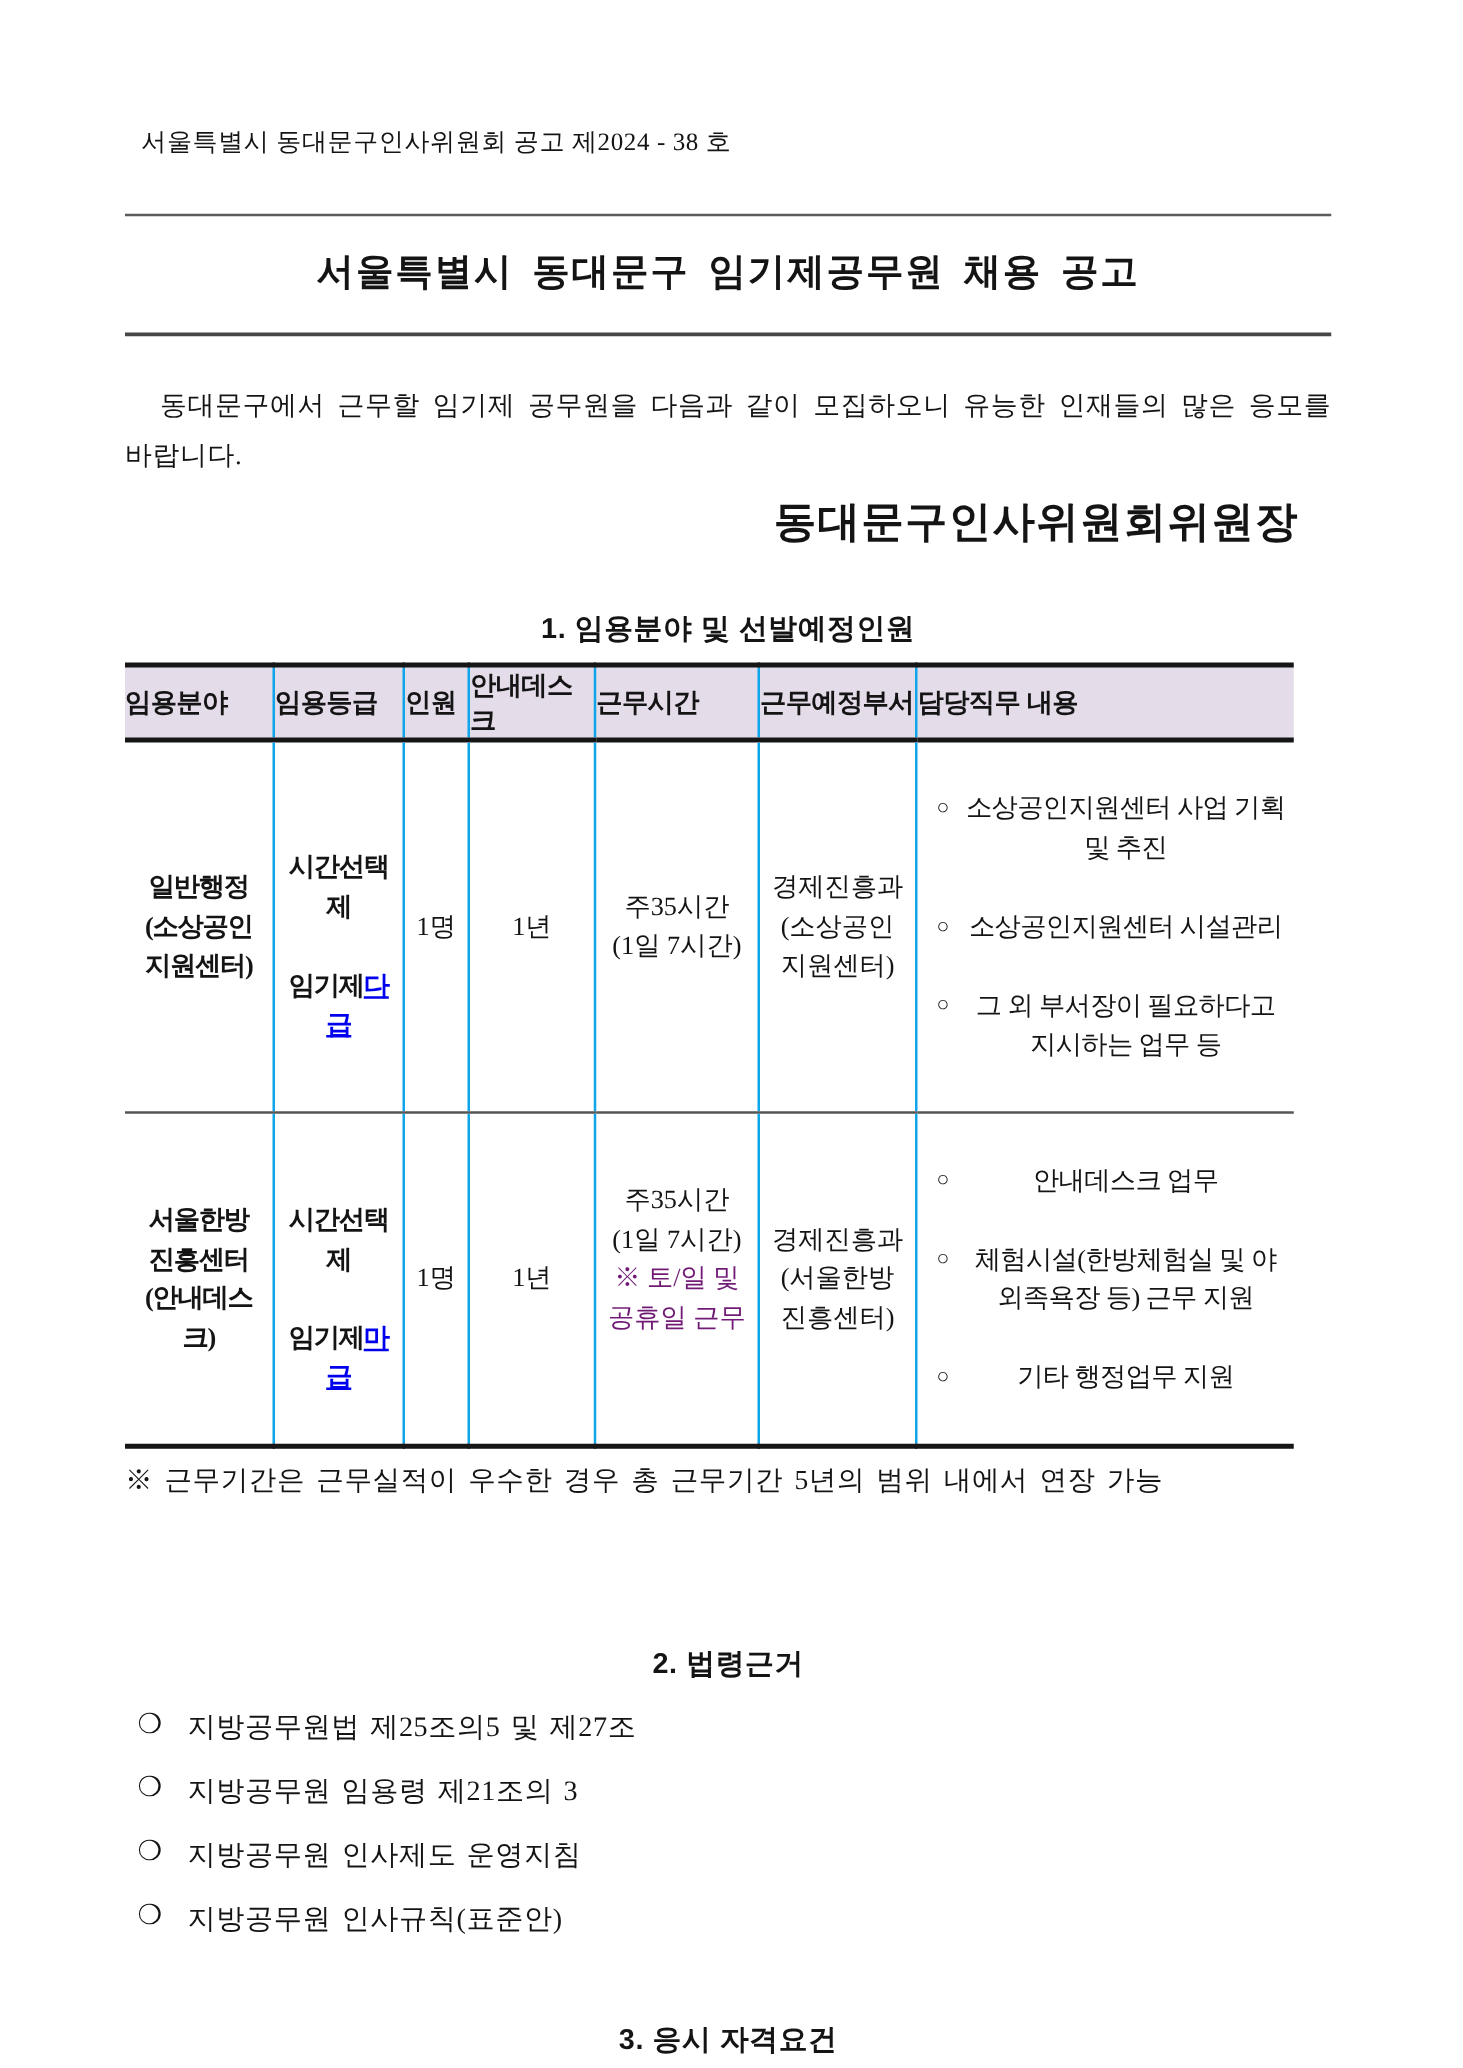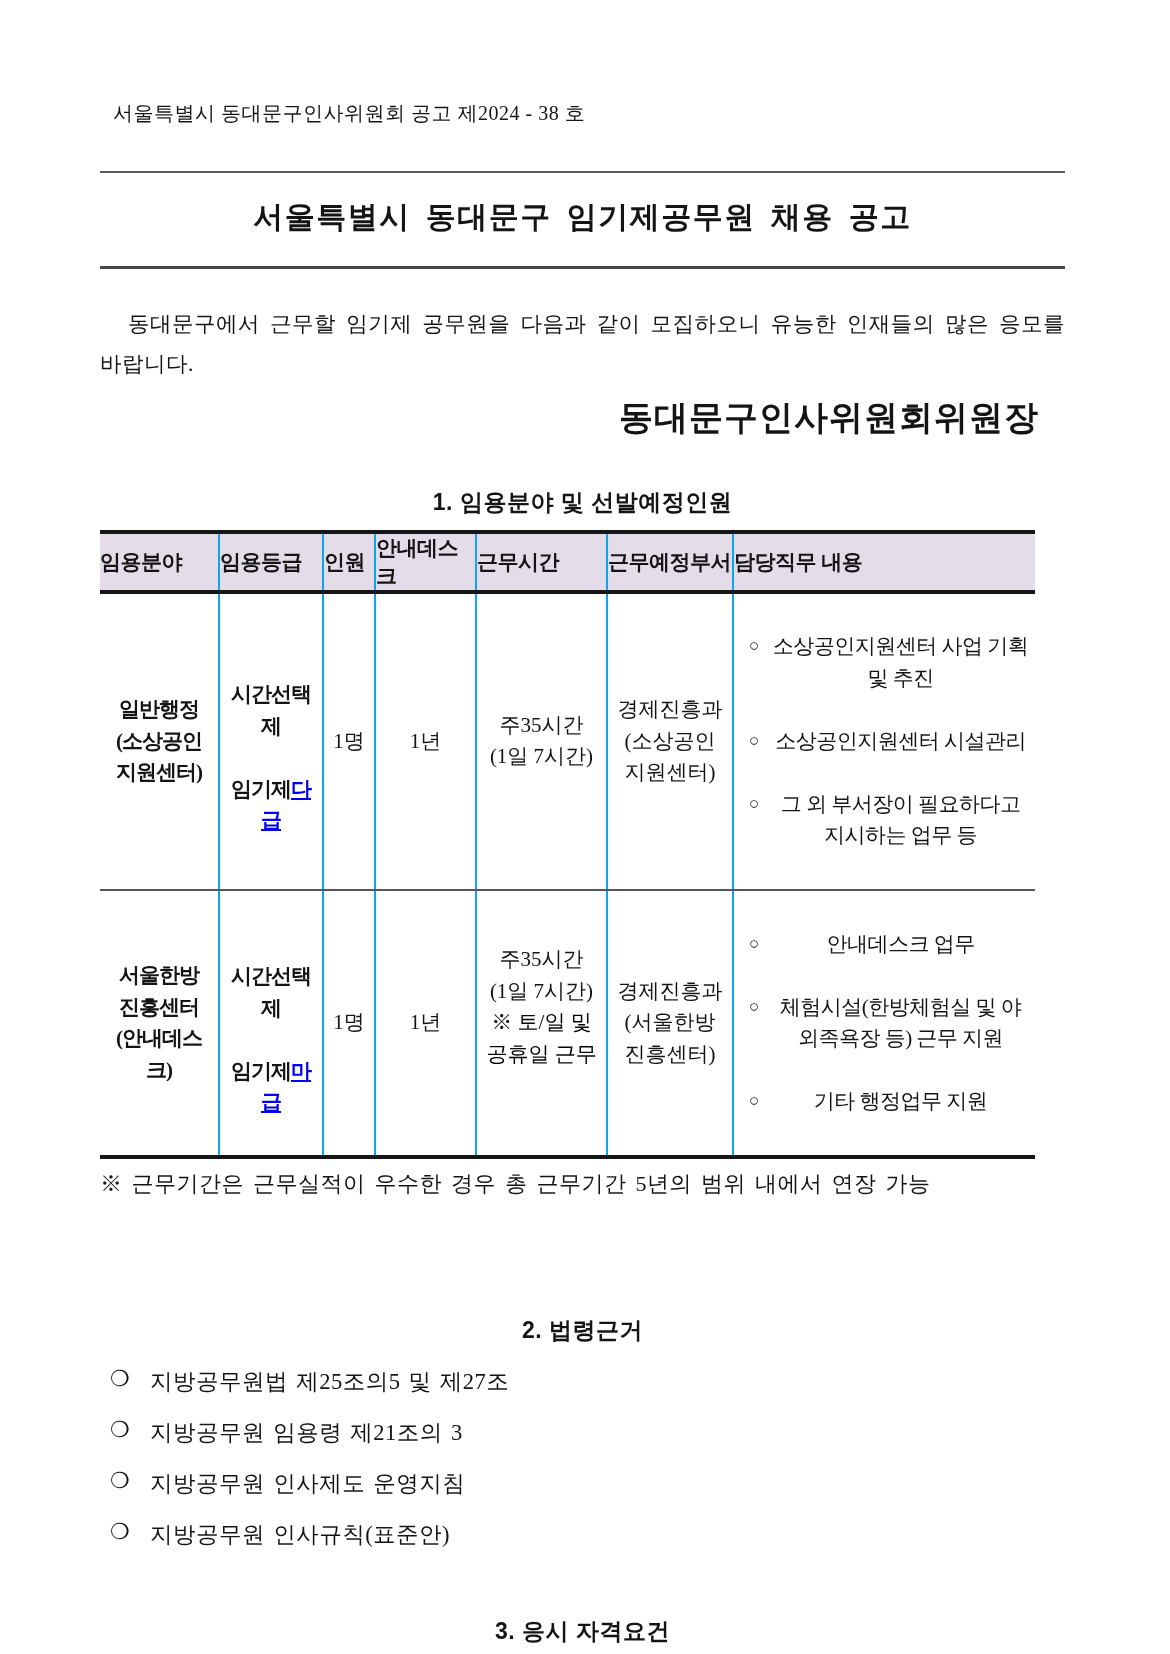--- a/index.html
+++ b/index.html
@@ -53,21 +53,21 @@
   }
   tr.row-1 td{border-bottom:2px solid #555555;height:185px;}
   tr.row-2 td{height:145px;}
 
   .cell-field{font-weight:bold;font-size:20px;letter-spacing:-1px;}
   .cell-grade{
     font-family:"Liberation Sans","DejaVu Sans",sans-serif;font-weight:bold;
     font-size:19.5px;letter-spacing:-1px;white-space:normal;line-height:1.6;
   }
   .grade-highlight{color:#0000EE;text-decoration:underline;}
-  .hours-note{color:#000000;display:block;}
+  .hours-note{color:#701a75;display:block;}
   .cell-duties{text-align:left;white-space:normal;padding:10px 6px 10px 4px;font-size:20px;letter-spacing:-0.5px;}
   .duty{display:flex;line-height:1.5;}
   .duty-bullet{flex:none;width:32px;text-align:center;font-size:17px;padding-top:2px;}
   .duty-text{flex:1;}
 
   .footnote{font-size:22px;margin-top:10px;letter-spacing:0.5px;word-spacing:3px;}
 
   .s2-heading{margin-top:116px;}
   .law-item{display:flex;font-size:22.5px;margin-top:20px;letter-spacing:0.5px;word-spacing:2px;}
   .circle-bullet{flex:none;width:40px;text-align:left;padding-left:10px;font-size:22px;}

